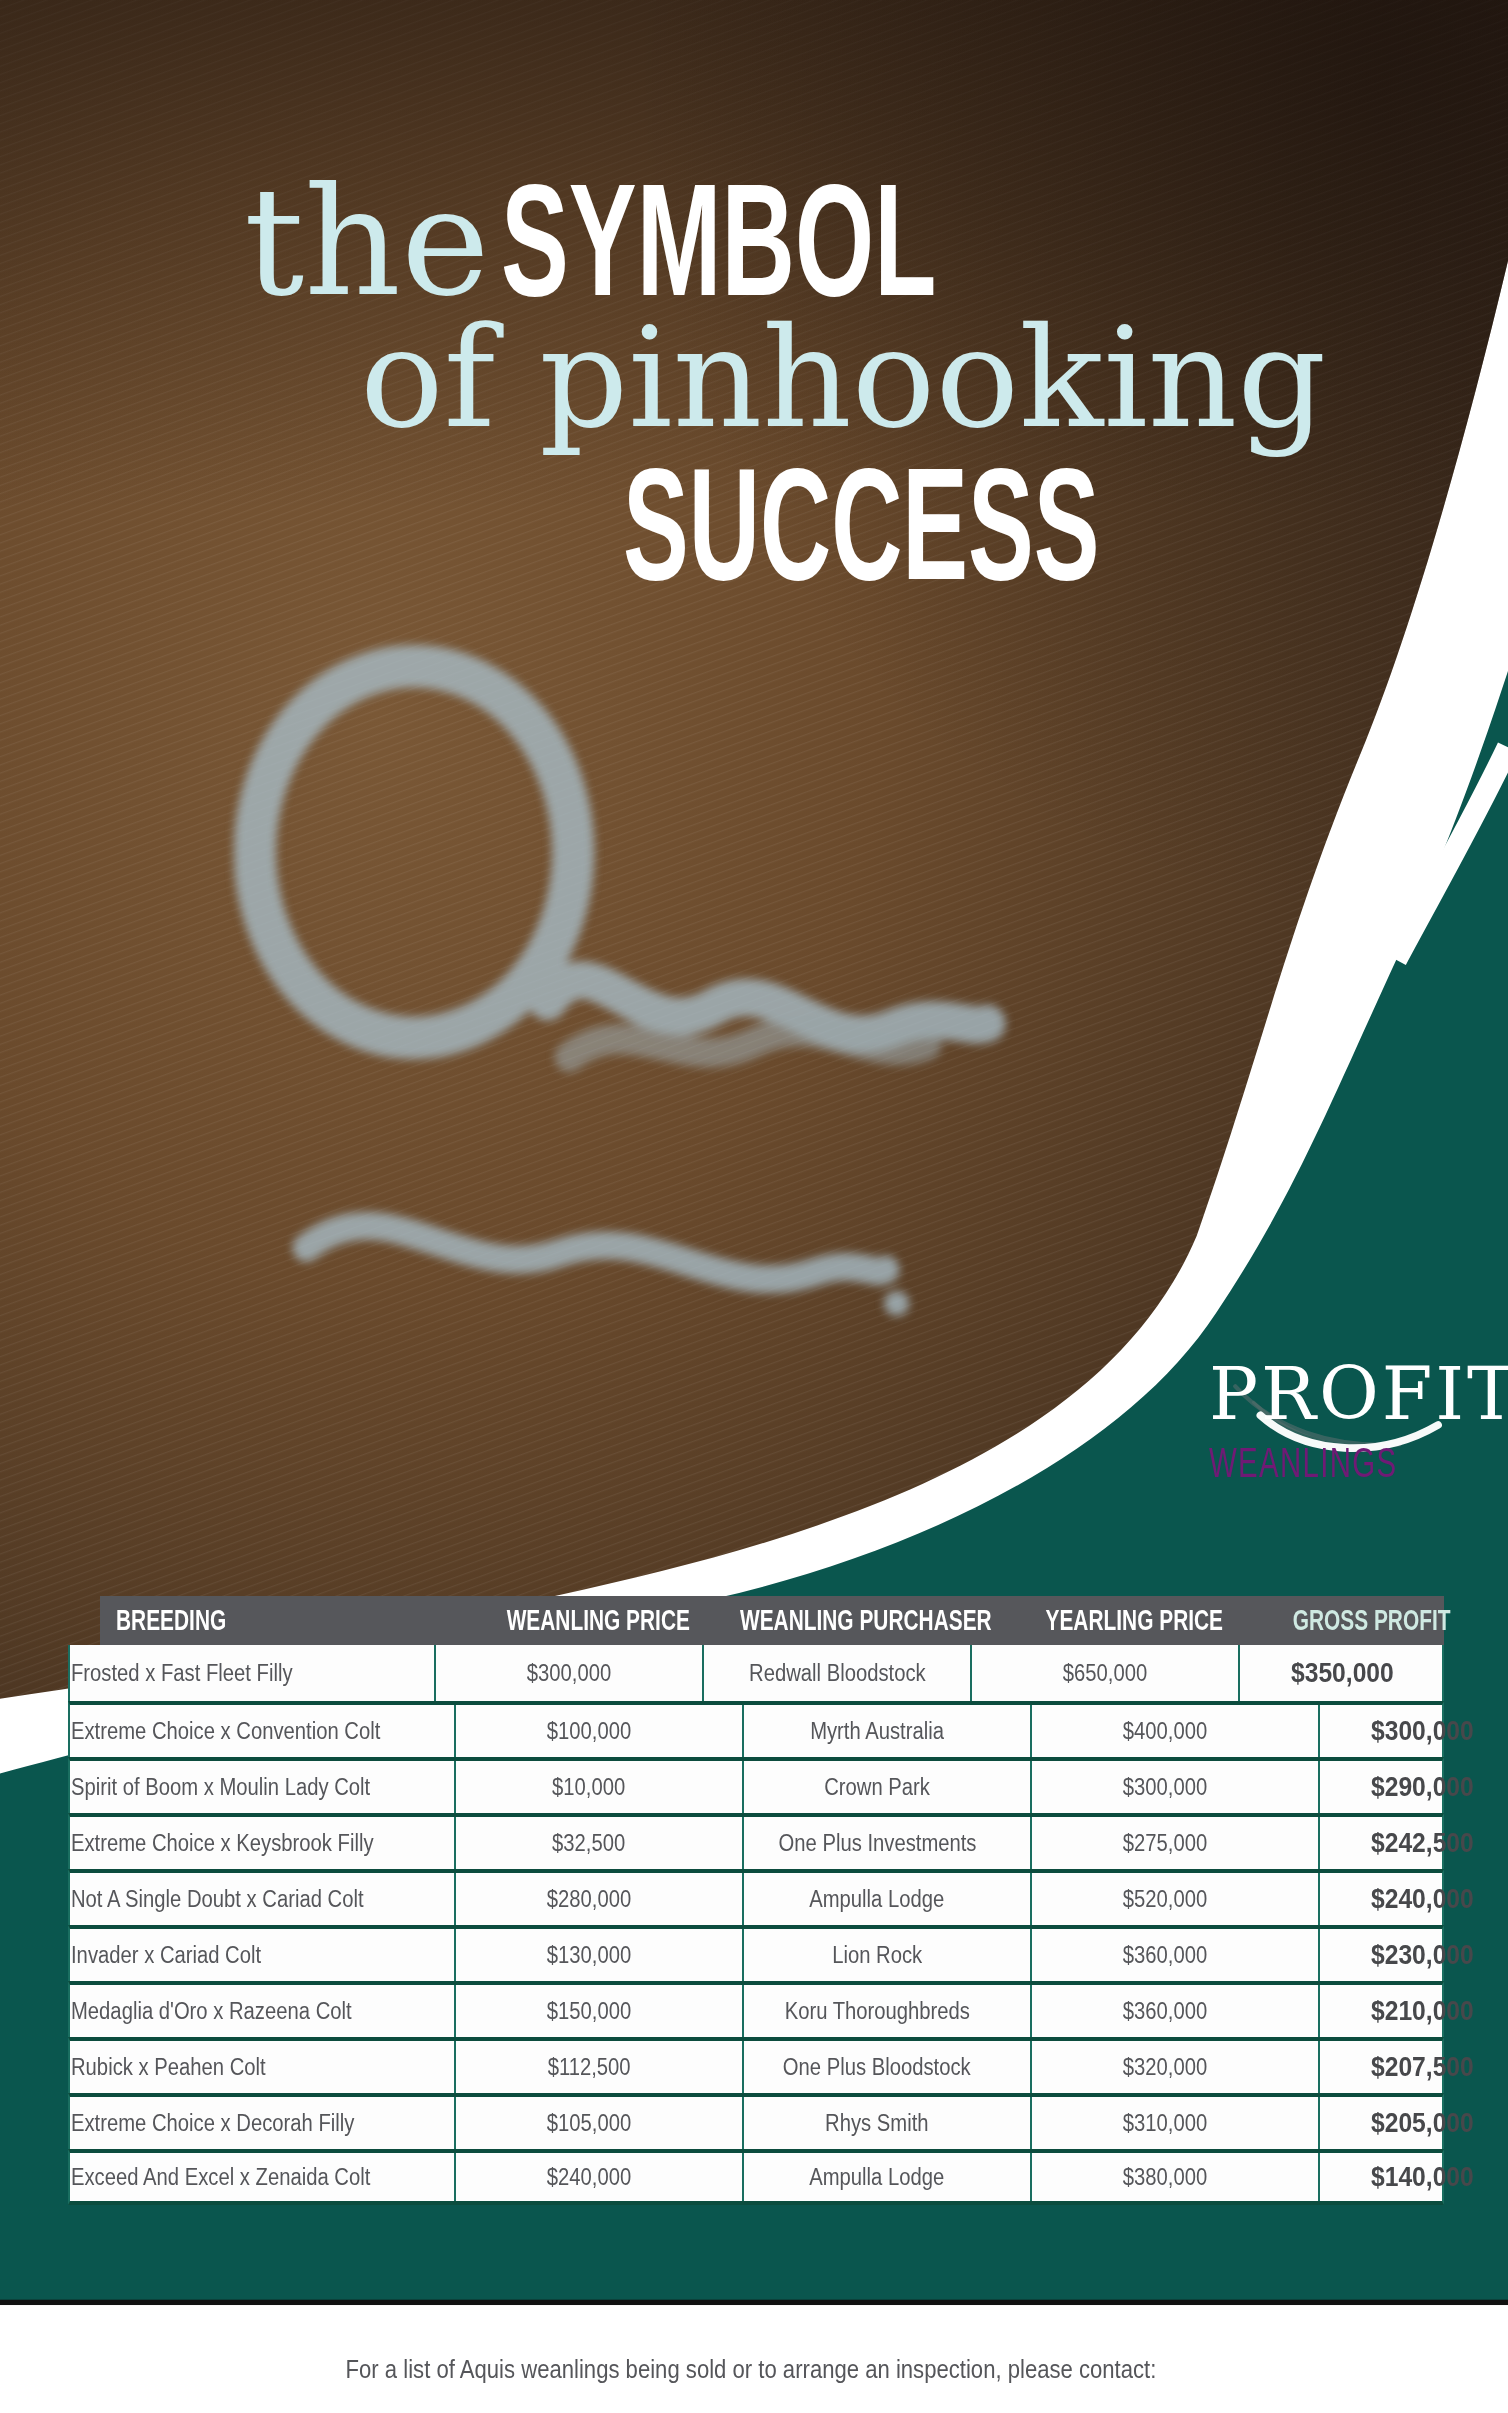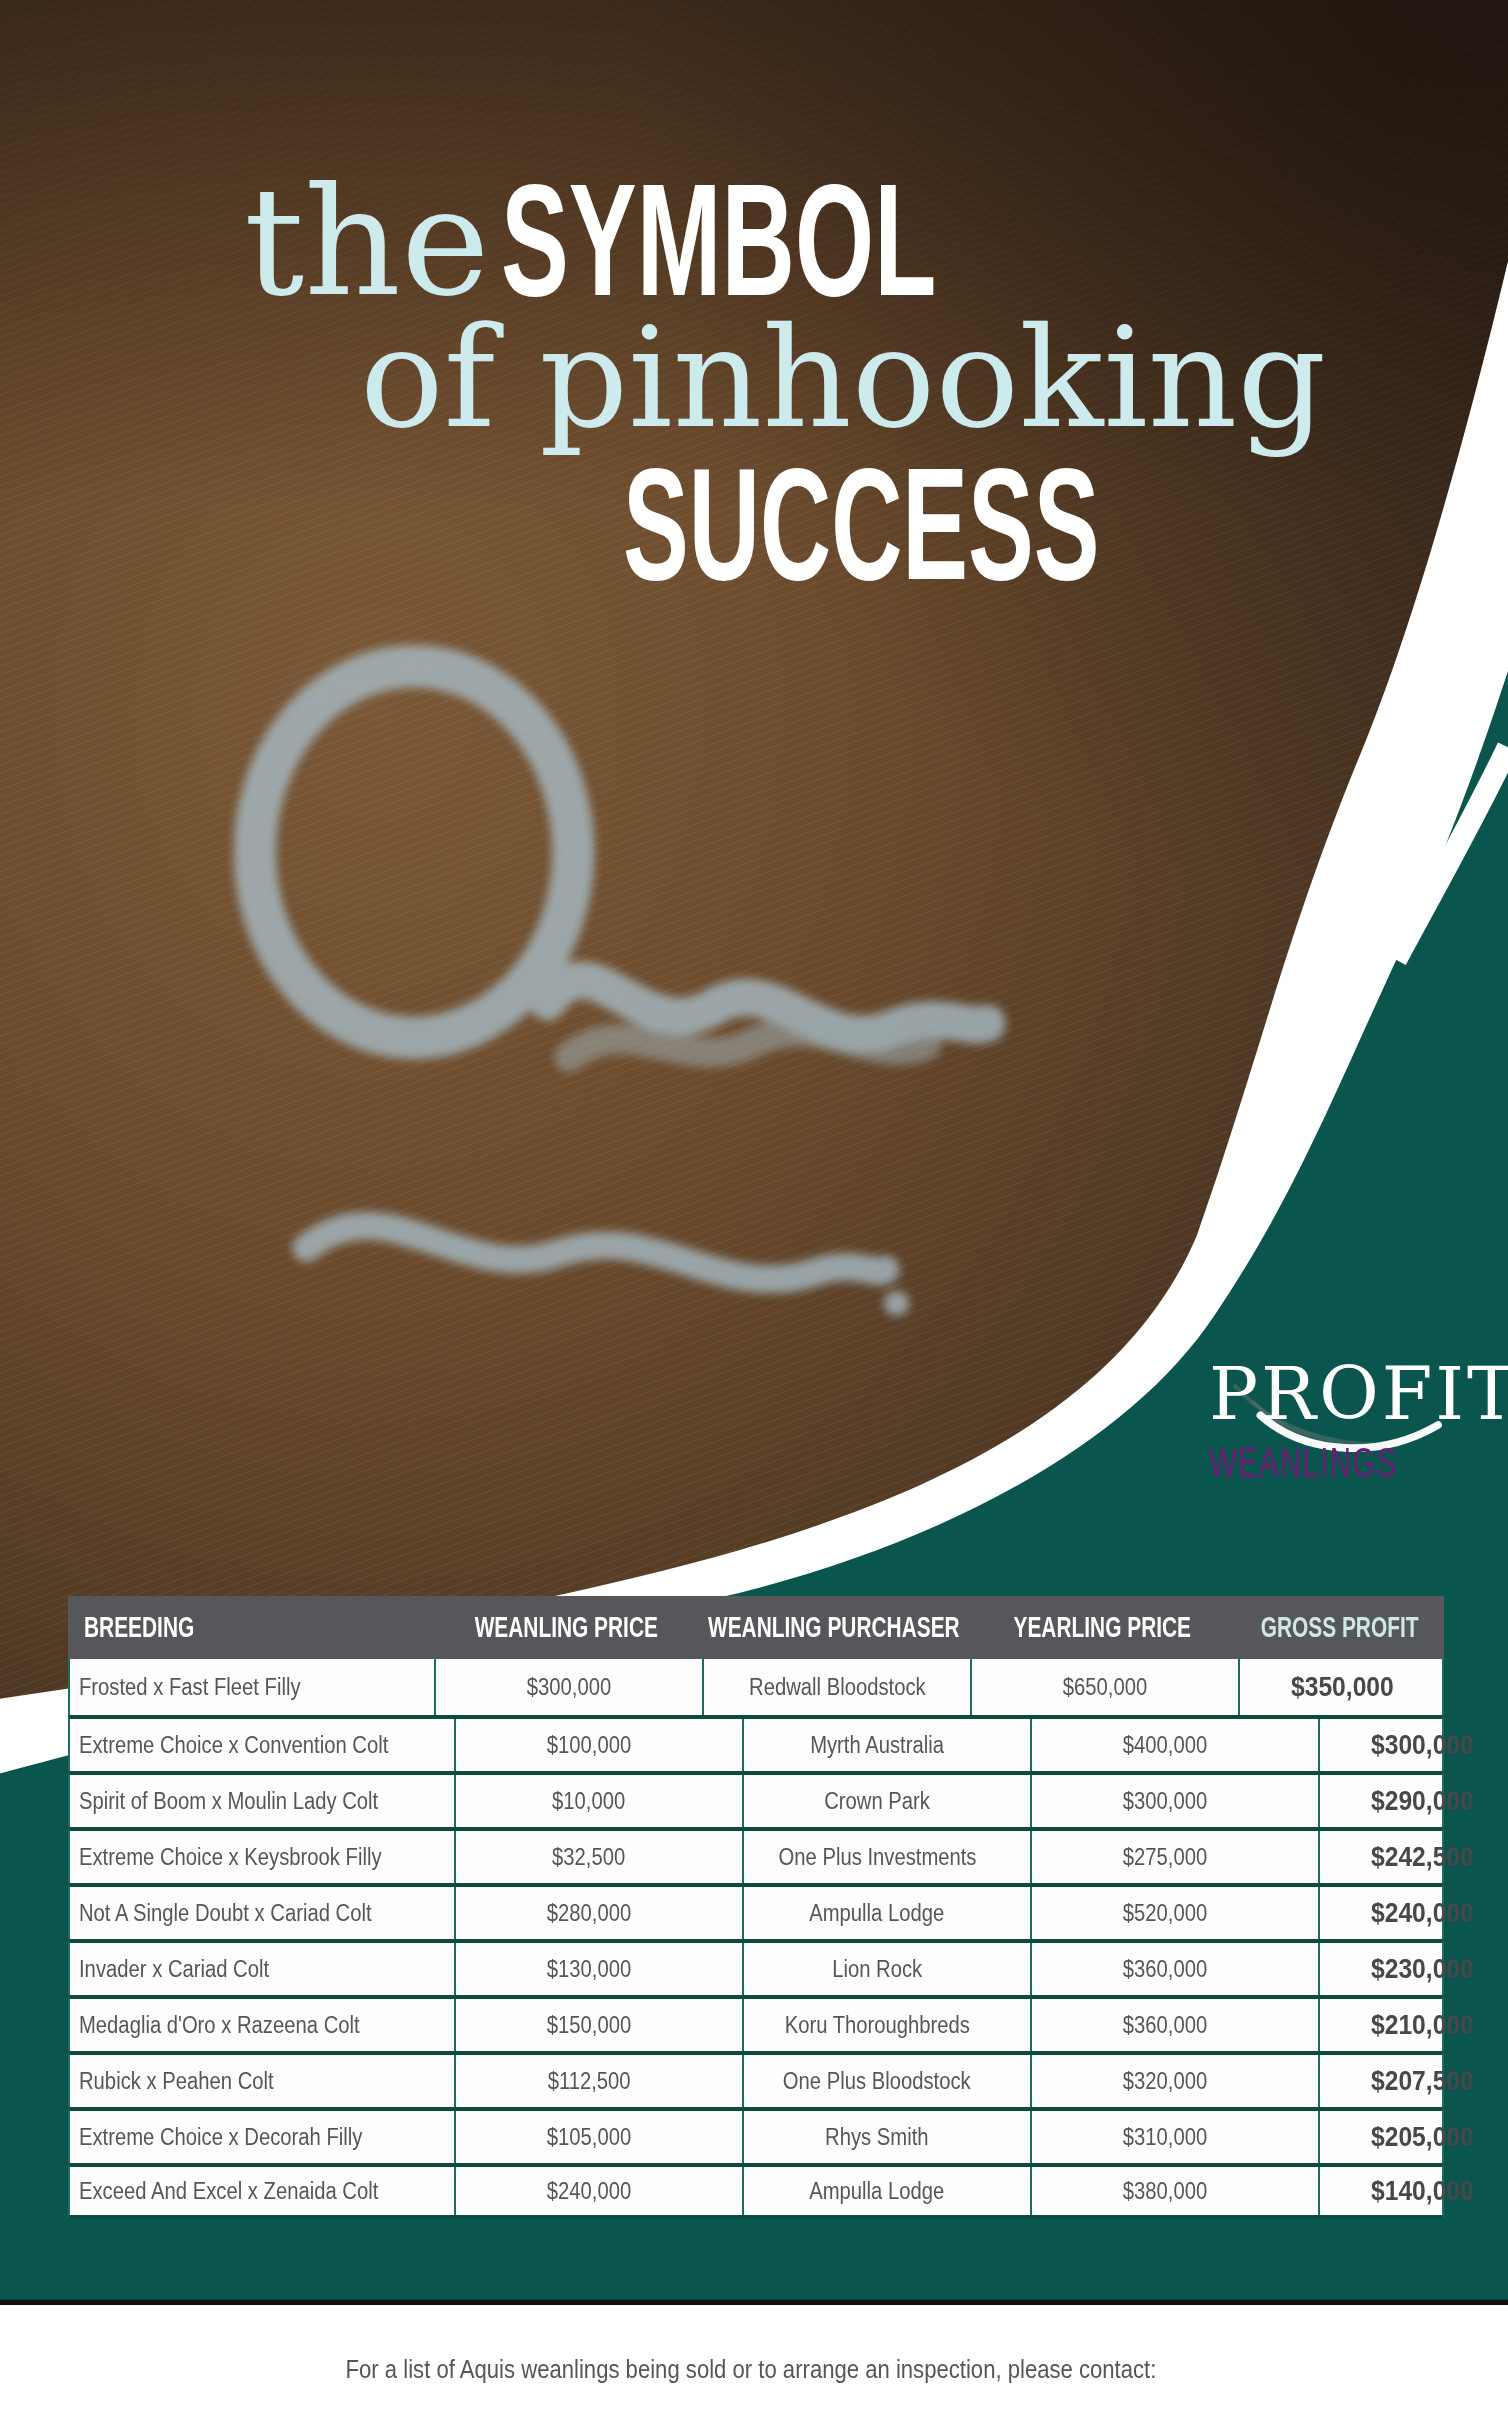--- a/index.html
+++ b/index.html
@@ -26,35 +26,35 @@
   #t-success .cond { transform: scaleX(0.62); }
 
   
   #logo-brand { left: 1209px; top: 1357px; font-size: 73px; letter-spacing: 2.9px; color: #fff; font-family: "DejaVu Serif", serif; }
   #logo-sub   { left: 1209px; top: 1442px; font-size: 42px; letter-spacing: 1.9px; color: #701a75; font-weight: normal; }
   #logo-sub .cond { transform: scaleX(0.70); }
 
   
   #tbl { position: absolute; left: 68px; top: 1596px; width: 1376px; }
   .thead, .trow { display: grid; grid-template-columns: 364px 268px 268px 268px 207px; }
-  .thead { height: 63px; background: #56575b; align-items: center; }
+  .thead { height: 49px; background: #56575b; align-items: center; margin-left: 32px; }
   .hcell { display: flex; align-items: center; justify-content: center; color: #ffffff;
            font-size: 29px; font-weight: bold; white-space: nowrap; }
   .hcell.first { justify-content: flex-start; padding-left: 16.4px; }
   .hcell .cond { transform: scaleX(0.72); transform-origin: center; }
   .hcell.first .cond { transform-origin: left center; }
   .hcell.profit { color: #cfe9e2; }
   .trow { height: 56px; background: #fdfdfd;
           border-left: 2.9px solid #1a6e60; border-right: 2.9px solid #1a6e60; }
   .trow + .trow { border-top: 4.8px solid #0c4c3e; gap: 20px; }
   .trow:last-child { border-bottom: 4.8px solid #0c4c3e; text-align: right; }
   .tcell { display: flex; align-items: center; justify-content: center;
            font-size: 23px; color: #55565a; white-space: nowrap; }
   .tcell span { display: inline-block; transform: scaleX(0.88); transform-origin: center; }
-  .tcell.c0 { justify-content: flex-start; padding-left: 9px; }
+  .tcell.c0 { justify-content: flex-start; padding-left: 1px; }
   .tcell.c0 span { transform-origin: left center; }
   .tcell.c1, .tcell.c2, .tcell.c3 { border-left: 2.9px solid #1a6e60; }
   .tcell.c4 { border-left: 2.9px solid #1a6e60; font-size: 28px; font-weight: bold; color: #47484b; }
 
   
   #contact-heading { position: absolute; left: 0; top: 2354px; width: 1502px;
     text-align: center; font-size: 26px; color: #55565a; }
   #contact-heading .cond { transform: scaleX(0.85); transform-origin: center; }
 </style>
 </head>

